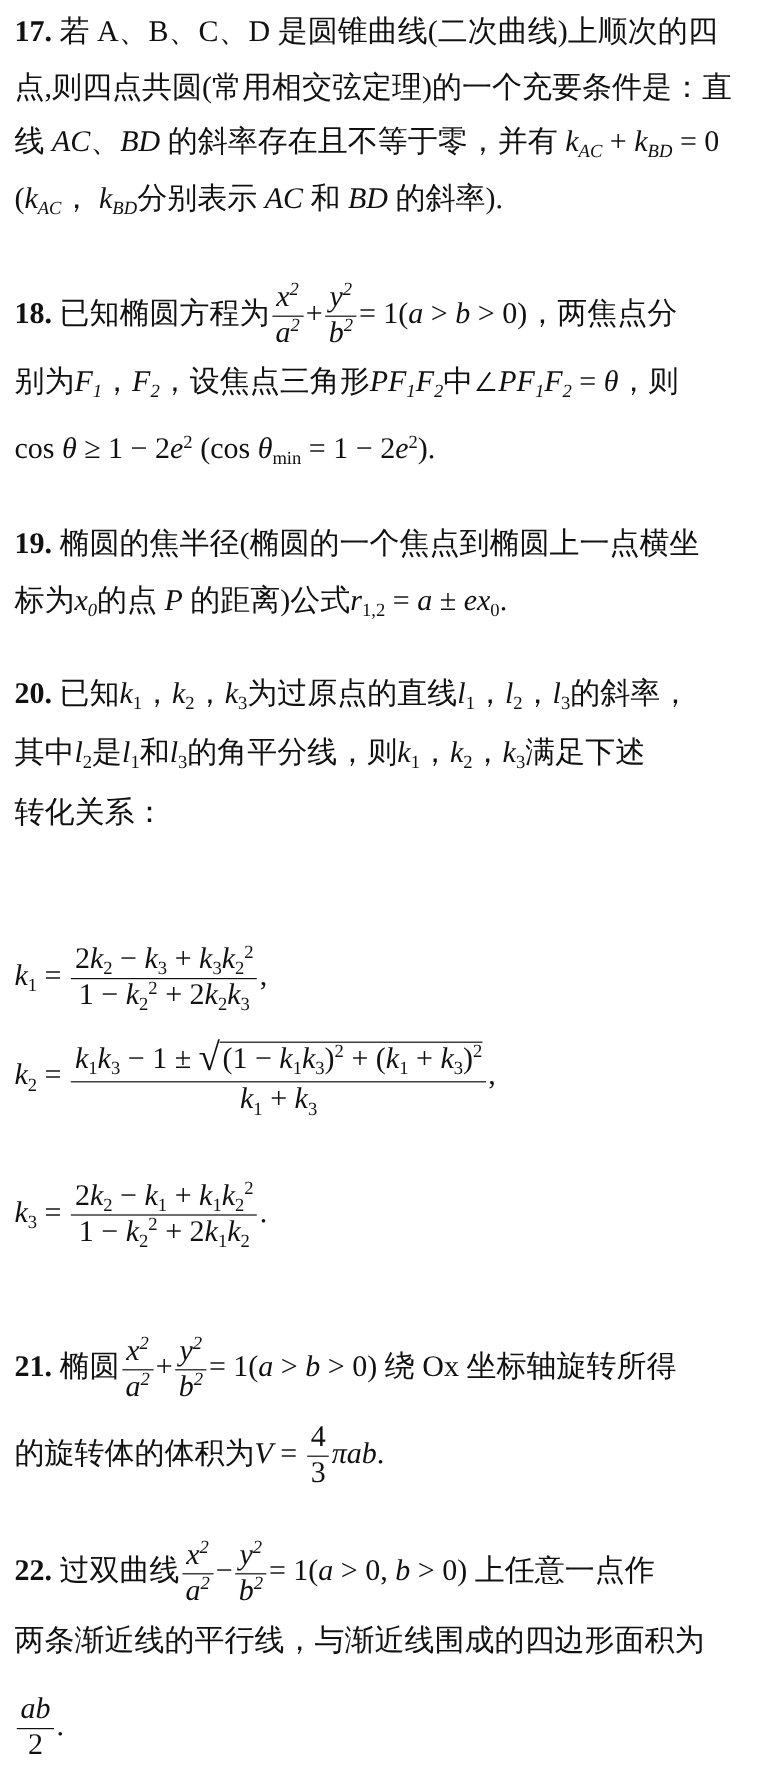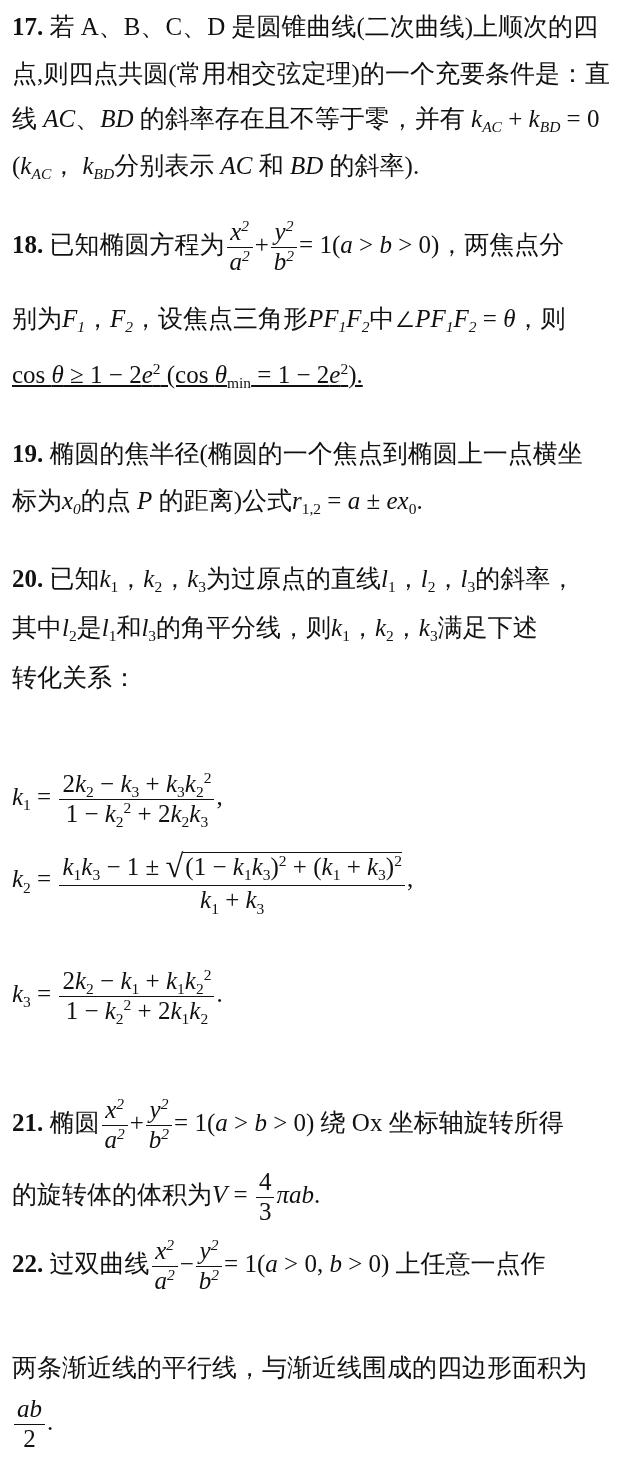--- a/index.html
+++ b/index.html
@@ -14,21 +14,21 @@
   .line { position: absolute; left: 0; white-space: nowrap; line-height: 1; }
   .num { font-weight: bold; font-family: "Liberation Serif", serif; }
   .it { font-style: italic; }
   sub, sup { font-size: 62%; line-height: 0; position: relative; vertical-align: baseline; }
   sub { top: 0.35em; } sup { top: -0.55em; }
   .frac { display: inline-block; vertical-align: middle; text-align: center; margin: 0 2px; }
   .frac > span { display: block; padding: 0 3px; line-height: 1.15; }
   .frac > span.den { border-top: 1.5px solid #111; }
   .sqrt { display: inline-block; border-top: 1.5px solid #111; padding-left: 2px; margin-left: 0; }
   .rad { font-size: 130%; vertical-align: -2px; }
-  .eqline { position: absolute; left: 0; white-space: nowrap; }
+  .eqline { position: absolute; left: 0; white-space: nowrap; margin-top: 16px; }
 </style>
 </head>
 <body>
 
 <div class="page">
 
   <div class="blk" style="top:0;">
     <div class="line" style="top:14px;">
       <span class="num">17.</span>
       <span>若 A、B、C、D 是圆锥曲线(二次曲线)上顺次的四</span>
@@ -45,21 +45,21 @@
   </div>
 
   <div class="blk" style="top:0;">
     <div class="eqline" style="top:218px;">
       <span class="num">18.</span>
       <span>已知椭圆方程为</span><span class="frac it"><span>x<sup>2</sup></span><span class="den">a<sup>2</sup></span></span>+<span class="frac it"><span>y<sup>2</sup></span><span class="den">b<sup>2</sup></span></span>= 1(<span class="it">a</span> &gt; <span class="it">b</span> &gt; 0)<span>，两焦点分</span>
     </div>
     <div class="line" style="top:306px;font-family:Liberation Serif, serif;">
       <span>别为</span><span class="it">F<sub>1</sub></span><span>，</span><span class="it">F<sub>2</sub></span><span>，设焦点三角形</span><span class="it">PF<sub>1</sub>F<sub>2</sub></span><span>中</span>∠<span class="it">PF<sub>1</sub>F<sub>2</sub></span> = <span class="it">θ</span><span>，则</span>
     </div>
-    <div class="line" style="top:362px;text-decoration:underline;">
+    <div class="line" style="top:362px;">
       cos <span class="it">θ</span> ≥ 1 − 2<span class="it">e</span><sup>2</sup> (cos <span class="it">θ</span><sub>min</sub> = 1 − 2<span class="it">e</span><sup>2</sup>).
     </div>
   </div>
 
   <div class="blk" style="top:0;">
     <div class="line" style="top:441px;">
       <span class="num">19.</span>
       <span>椭圆的焦半径(椭圆的一个焦点到椭圆上一点横坐</span>
     </div>
     <div class="line" style="top:488px;">
@@ -96,21 +96,21 @@
     <div class="eqline" style="top:1096px;">
       <span class="num">21.</span>
       <span>椭圆</span><span class="frac it"><span>x<sup>2</sup></span><span class="den">a<sup>2</sup></span></span>+<span class="frac it"><span>y<sup>2</sup></span><span class="den">b<sup>2</sup></span></span>= 1(<span class="it">a</span> &gt; <span class="it">b</span> &gt; 0) <span>绕 Ox 坐标轴旋转所得</span>
     </div>
     <div class="eqline" style="top:1168px;">
       <span>的旋转体的体积为</span><span class="it">V</span> = <span class="frac"><span>4</span><span class="den">3</span></span><span class="it">πab</span>.
     </div>
   </div>
 
   <div class="blk" style="top:0;">
-    <div class="eqline" style="top:1237px;">
+    <div class="eqline" style="top:1266px;">
       <span class="num">22.</span>
       <span>过双曲线</span><span class="frac it"><span>x<sup>2</sup></span><span class="den">a<sup>2</sup></span></span>−<span class="frac it"><span>y<sup>2</sup></span><span class="den">b<sup>2</sup></span></span>= 1(<span class="it">a</span> &gt; 0, <span class="it">b</span> &gt; 0) <span>上任意一点作</span>
     </div>
     <div class="line" style="top:1355px;">
       <span>两条渐近线的平行线，与渐近线围成的四边形面积为</span>
     </div>
     <div class="eqline" style="top:1395px; left:0;">
       <span class="frac it"><span>ab</span><span class="den" style="font-style:normal;">2</span></span>.
     </div>
   </div>

